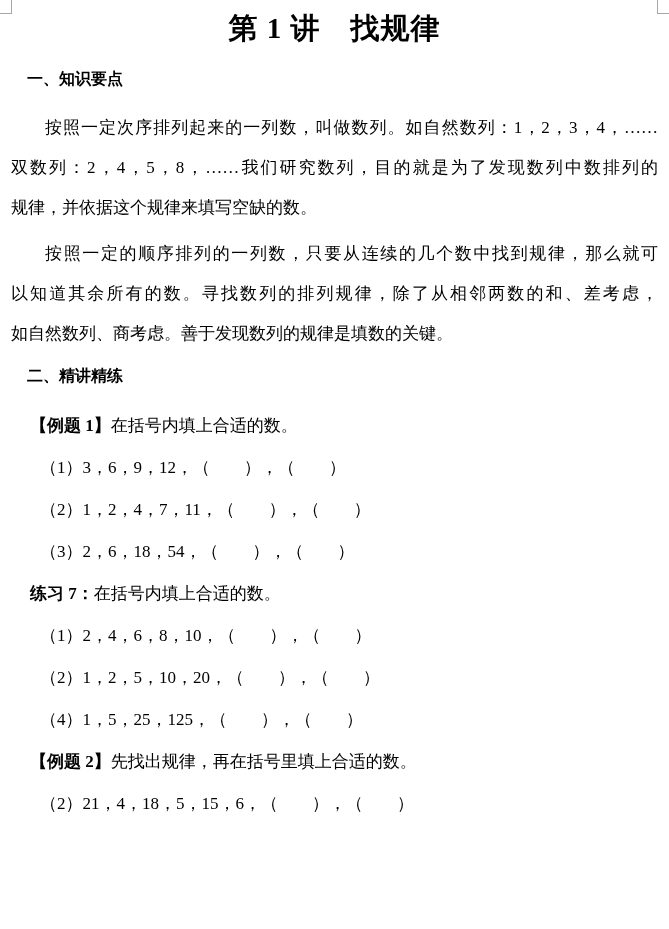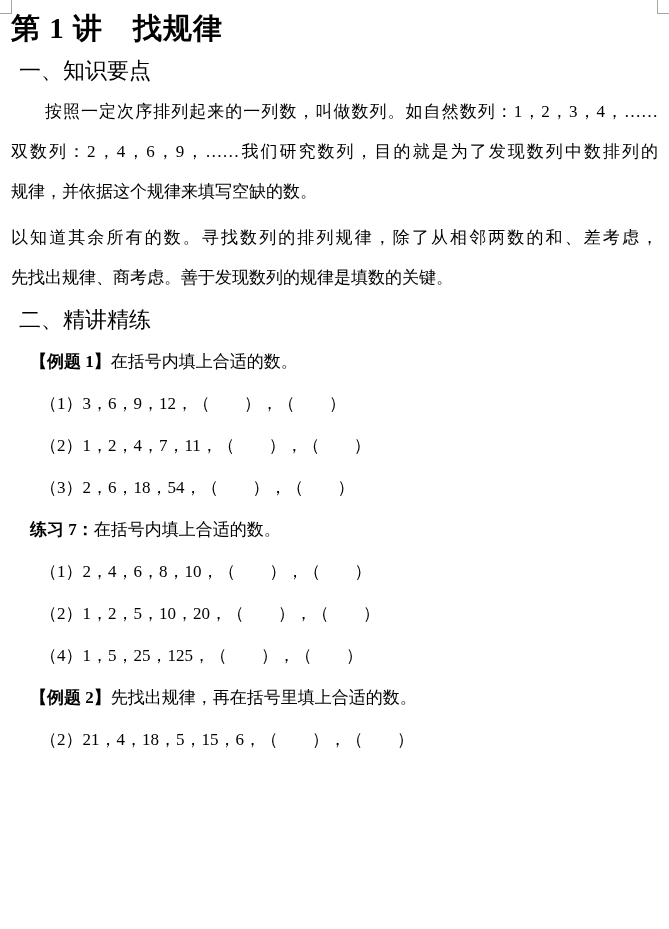--- a/index.html
+++ b/index.html
@@ -21,30 +21,30 @@
   .crop-tr { right: 0; border-left-width: 1px; border-bottom-width: 1px; }
 
   .content {
     position: absolute;
     left: 11px; top: 6px;
     width: 647px;
   }
   .title {
     font-size: 29px;
     font-weight: bold;
-    text-align: left;
+    text-align: center;
     line-height: 44px;
     margin: 0 0 8px 0;
     letter-spacing: 1px;
   }
   .section {
-    font-size: 22px;
-    font-weight: normal;
+    font-size: 16px;
+    font-weight: bold;
     line-height: 26px;
-    margin: 8px;
+    margin: 16px;
   }
   .section.mt { margin-top: 9px; }
   .para { margin-top: 6px; }
   .kline {
     font-size: 17px;
     line-height: 40px;
     height: 40px;
     overflow: hidden;
   }
   .kline.indent { text-indent: 34px; }
@@ -68,27 +68,28 @@
 <div class="crop-mark crop-tr"></div>
 
 <div class="content">
 
   <h1 class="title">第 1 讲　找规律</h1>
 
   <h2 class="section">一、知识要点</h2>
 
   <div class="para">
     <div class="kline indent fill">按照一定次序排列起来的一列数，叫做数列。如自然数列：1，2，3，4，……</div>
-    <div class="kline fill">双数列：2，4，6，9，……我们研究数列，目的就是为了发现数列中数排列的</div>
+    <div class="kline fill">双数列：2，4，5，8，……我们研究数列，目的就是为了发现数列中数排列的</div>
     <div class="kline">规律，并依据这个规律来填写空缺的数。</div>
   </div>
 
   <div class="para">
+    <div class="kline indent fill">按照一定的顺序排列的一列数，只要从连续的几个数中找到规律，那么就可</div>
     <div class="kline fill">以知道其余所有的数。寻找数列的排列规律，除了从相邻两数的和、差考虑，</div>
-    <div class="kline">先找出规律、商考虑。善于发现数列的规律是填数的关键。</div>
+    <div class="kline">如自然数列、商考虑。善于发现数列的规律是填数的关键。</div>
   </div>
 
   <h2 class="section mt">二、精讲精练</h2>
 
   <div class="practice">
 
     <div class="pline block-header">
       <span class="block-label">【例题 1】</span><span>在括号内填上合适的数。</span>
     </div>
     <div class="pline seq-item">（1）3，6，9，12，（　　），（　　）</div>

